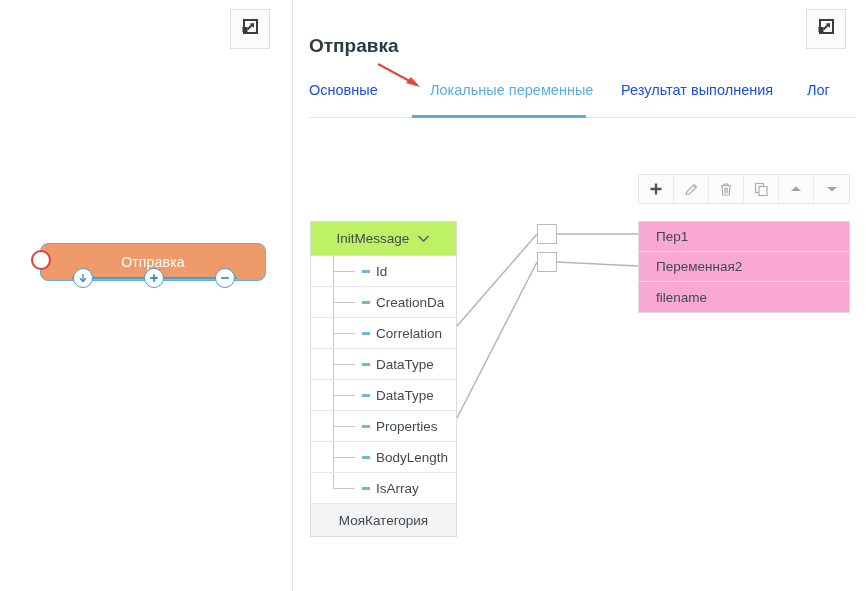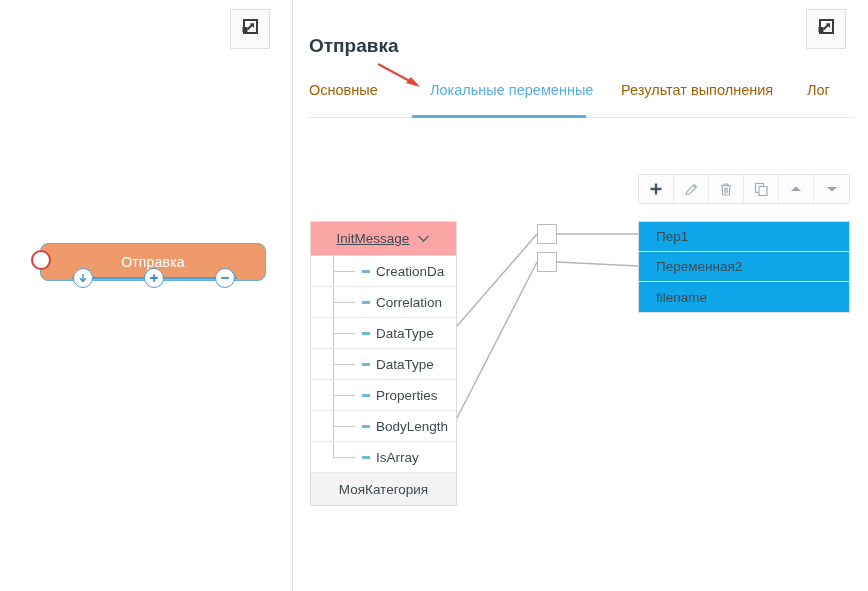--- a/index.html
+++ b/index.html
@@ -116,21 +116,21 @@
   #tabs {
     position: absolute;
     left: 16px; top: 82px;
     width: 545px;
     height: 36px;
   }
   .tab {
     position: absolute;
     top: 0;
     font-size: 14.5px;
-    color: #a16207;
+    color: #1d4ed8;
     cursor: pointer;
     white-space: nowrap;
   }
   .tab.active {
     color: #5aaede;
   }
   #tab-underline-full {
     position: absolute;
     left: 16px; top: 117px;
     width: 545px; height: 1px;
@@ -180,28 +180,27 @@
     left: 310px; top: 221px;
     width: 147px;
     border: 1px solid #dcdcdc;
     box-sizing: border-box;
     background: #ffffff;
     font-size: 13.5px;
     color: #404a52;
   }
   #tree-header {
     height: 33px;
-    background: #fca5a5;
+    background: #bef264;
     border-bottom: 1px solid #dcdcdc;
     display: flex;
     align-items: center;
     justify-content: center;
     gap: 8px;
     cursor: pointer;
-    text-decoration: underline;
   }
   .tree-row {
     height: 30px;
     border-bottom: 1px solid #e9e9e9;
     display: flex;
     align-items: center;
     position: relative;
     overflow: hidden;
     white-space: nowrap;
     cursor: pointer;
@@ -260,21 +259,21 @@
     z-index: 1;
   }
 
   
   #var-list {
     position: absolute;
     left: 638px; top: 221px;
     width: 212px;
     border: 1px solid #dcdcdc;
     box-sizing: border-box;
-    background: #0ea5e9;
+    background: #f9a8d4;
     z-index: 2;
   }
   .var-row {
     height: 30px;
     border-bottom: 1px solid #e9e9e9;
     display: flex;
     align-items: center;
     padding-left: 17px;
     font-size: 13.5px;
     color: #404a52;
@@ -407,20 +406,26 @@
       <svg width="13" height="9" viewBox="0 0 13 9">
           <path d="M1.5 2 L6.5 7 L11.5 2" fill="none" stroke="#5a6b75" stroke-width="1.6"></path>
         </svg>
     </span>
   </div>
 
   <div class="tree-row">
     <span class="tree-vline"></span>
     <span class="tree-hline"></span>
     <span class="tree-dash"></span>
+    <span class="tree-label">Id</span>
+  </div>
+  <div class="tree-row">
+    <span class="tree-vline"></span>
+    <span class="tree-hline"></span>
+    <span class="tree-dash"></span>
     <span class="tree-label">CreationDa</span>
   </div>
   <div class="tree-row">
     <span class="tree-vline"></span>
     <span class="tree-hline"></span>
     <span class="tree-dash"></span>
     <span class="tree-label">Correlation</span>
   </div>
   <div class="tree-row">
     <span class="tree-vline"></span>

